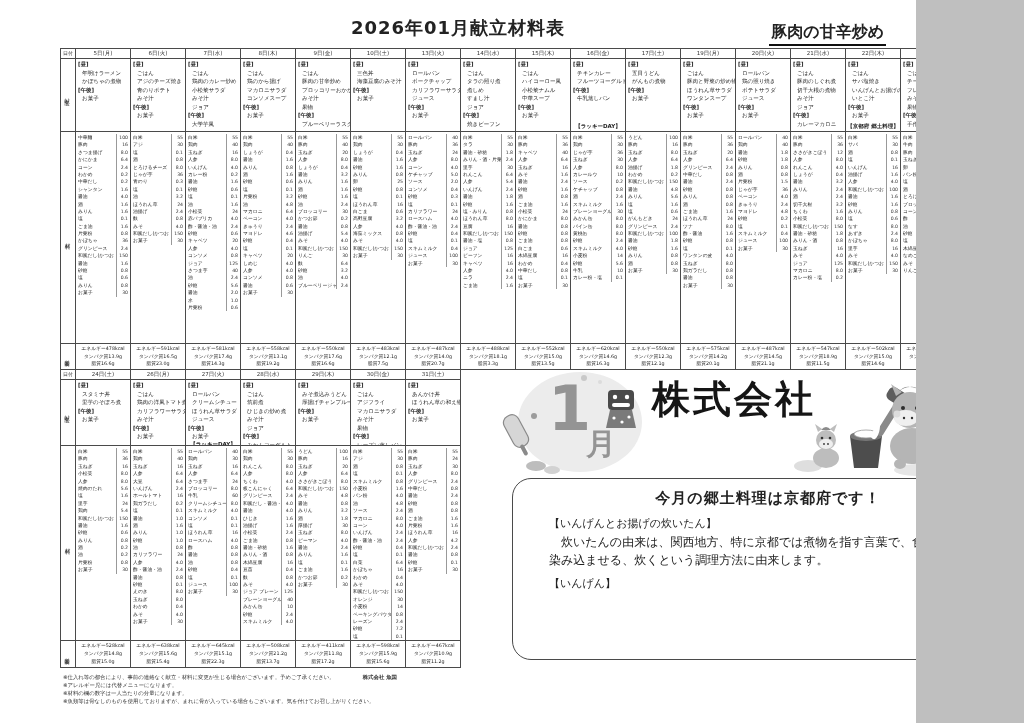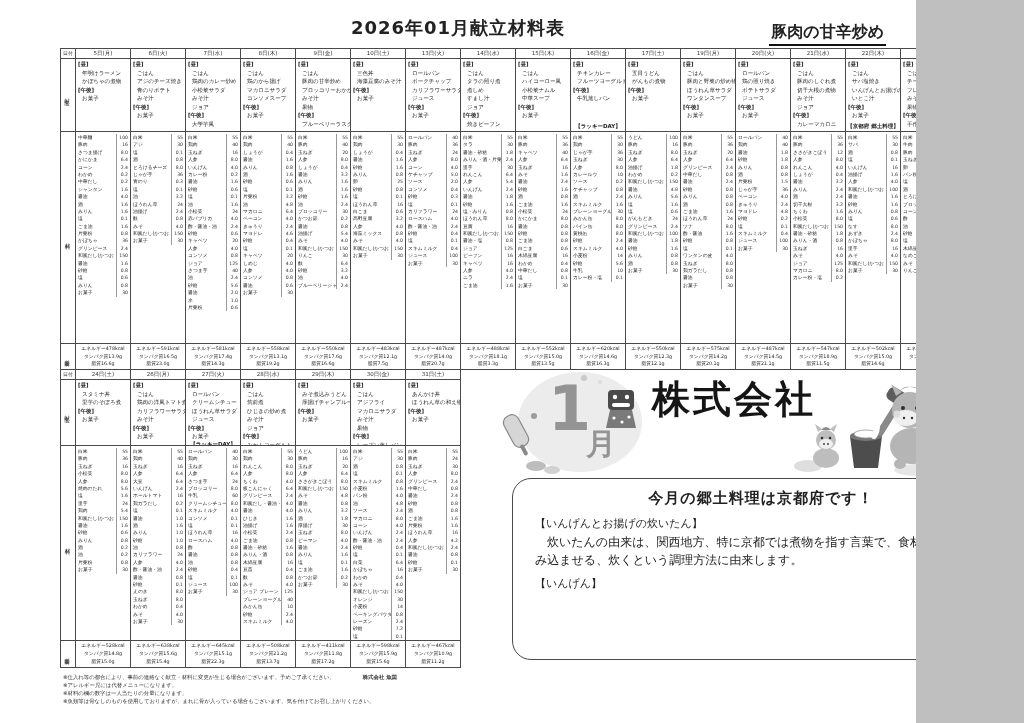--- a/index.html
+++ b/index.html
@@ -34,21 +34,21 @@
   
   .badge{position:absolute;left:500px;top:372px;width:160px;height:104px;}
   .badge .circle{position:absolute;left:18px;top:0;width:124px;height:100px;background:#ececec;border-radius:50%;}
   .badge .num{position:absolute;left:48px;top:6px;font-size:62px;font-weight:bold;color:#949494;line-height:1;}
   .badge .tsuki{position:absolute;left:86px;top:52px;font-size:30px;font-weight:bold;color:#949494;}
   .badge svg{position:absolute;left:0;top:0;}
   .greeting{position:absolute;left:652px;top:374px;font-size:38px;font-weight:900;color:#151515;letter-spacing:3px;white-space:nowrap;}
   .horses{position:absolute;left:788px;top:366px;width:160px;height:112px;}
   
   .kbox{position:absolute;left:512px;top:478px;width:498px;height:182px;border:1.5px solid #4a4a4a;
-        border-radius:19px;box-sizing:border-box;padding:10px 22px 8px 22px;background:#fff;}
+        border-radius:19px;box-sizing:border-box;padding:10px 22px 8px 36px;background:#fff;}
   .ktitle{text-align:center;font-size:15px;font-weight:bold;letter-spacing:1px;margin-bottom:8px;}
   .ksec{margin-bottom:7px;}
   .kh{font-size:11px;font-weight:normal;line-height:1.5;}
   .kb{font-size:12px;line-height:1.5;text-indent:1em;color:#222;}
   .lucky{position:absolute;left:518px;top:686px;font-size:13.5px;font-weight:bold;letter-spacing:0.5px;color:#111;}
   .foots{position:absolute;left:63px;top:673px;width:460px;}
   .fline{font-size:5.4px;line-height:1.5;color:#333;white-space:nowrap;}
   .company{font-weight:bold;margin-left:28px;}
 </style>
 </head>

